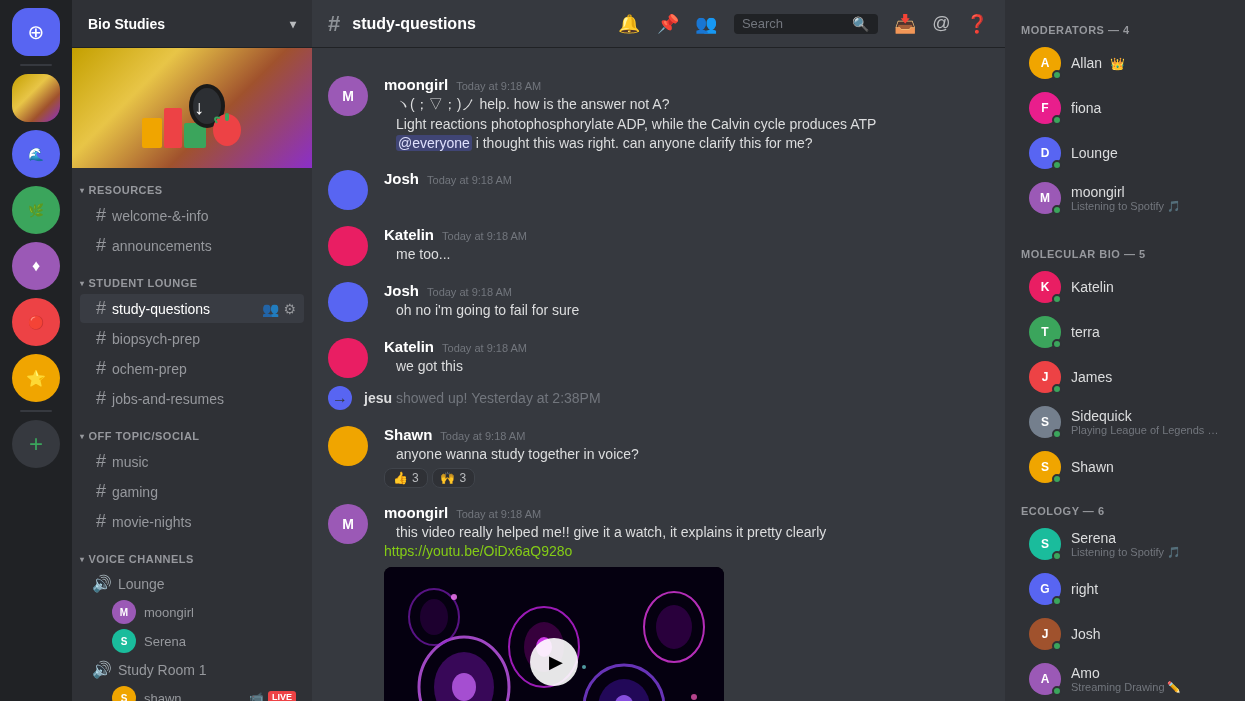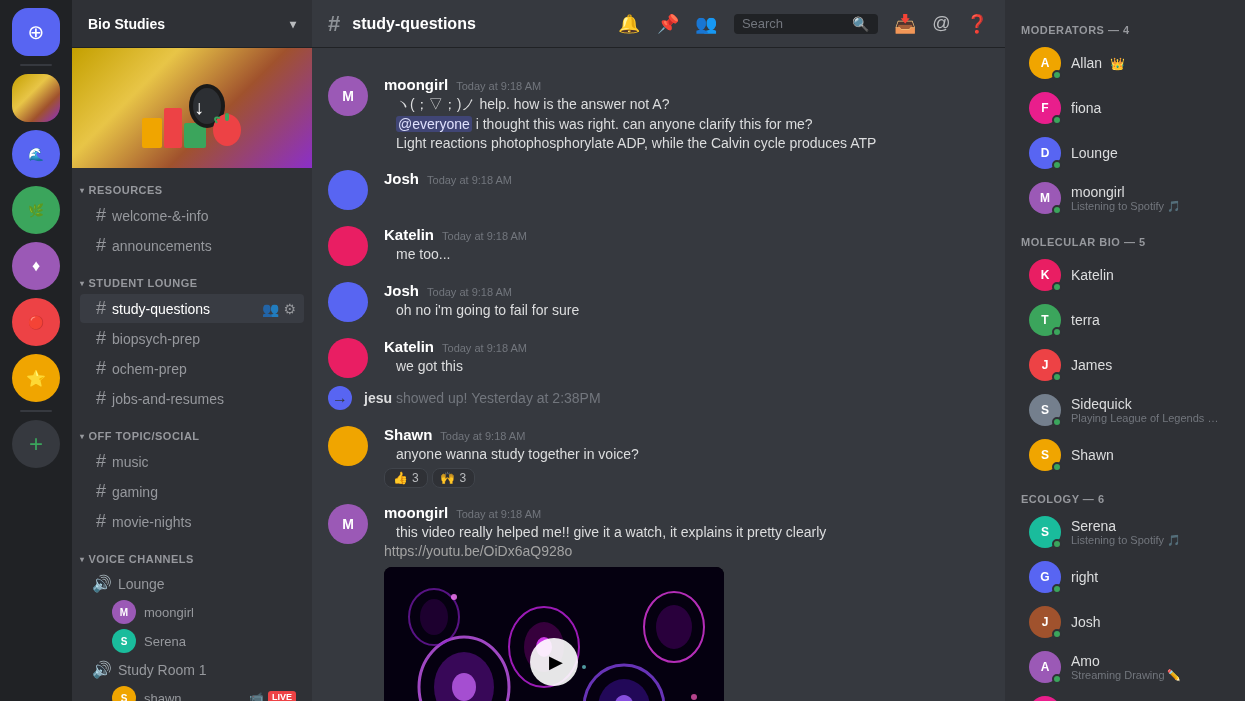--- a/index.html
+++ b/index.html
@@ -80,21 +80,21 @@
     .messages-area::-webkit-scrollbar-thumb { background: #202225; border-radius: 4px; }
     .message { display: flex; gap: 16px; padding: 4px 16px; position: relative; }
     .message.with-avatar { padding-top: 8px; margin-top: 4px; }
     .avatar { width: 40px; height: 40px; border-radius: 50%; flex-shrink: 0; overflow: hidden; display: flex; align-items: center; justify-content: center; font-size: 14px; font-weight: 700; color: #fff; }
     .message-body { flex: 1; min-width: 0; }
     .message-header { display: flex; align-items: baseline; gap: 8px; margin-bottom: 2px; }
     .message-author { font-weight: 600; color: #fff; font-size: 15px; }
     .message-time { font-size: 11px; color: #72767d; }
     .message-text { color: #dcddde; font-size: 14px; line-height: 1.4; margin-left: 12px; }
     .mention { color: #dee0fc; background: rgba(88,101,242,0.3); border-radius: 3px; padding: 0 2px; }
-    .message-link { color: #a3a3a3; text-decoration: none; font-size: 14px; }
+    .message-link { color: #84cc16; text-decoration: none; font-size: 14px; }
     .system-message { display: flex; align-items: center; gap: 12px; padding: 4px 16px; }
     .system-arrow { color: #36393f; font-size: 16px; background: #5865f2; width: 24px; height: 24px; display: flex; align-items: center; justify-content: center; border-radius: 50%; flex-shrink: 0; }
     .system-text { color: #72767d; font-size: 14px; }
     .system-text strong { color: #dcddde; }
     .reactions { display: flex; gap: 4px; margin-top: 4px; }
     .reaction { display: flex; align-items: center; gap: 4px; background: #2f3136; border: 1px solid #40444b; border-radius: 8px; padding: 2px 8px; font-size: 12px; cursor: pointer; color: #b9bbbe; }
     .video-embed { margin-top: 8px; width: 340px; height: 190px; background: #000; border-radius: 8px; overflow: hidden; position: relative; cursor: pointer; }
     .video-thumb {
       width: 100%; height: 100%; background: radial-gradient(ellipse at center, #6b1fa0 0%, #3d0066 40%, #000 100%);
       display: flex; align-items: center; justify-content: center;
@@ -300,22 +300,22 @@
   <div class="messages-area">
 
     <div class="message with-avatar">
       <div class="avatar av-purple">M</div>
       <div class="message-body">
         <div class="message-header">
           <span class="message-author">moongirl</span>
           <span class="message-time">Today at 9:18 AM</span>
         </div>
         <div class="message-text">ヽ(；▽；)ノ help. how is the answer not A?</div>
+        <div class="message-text">Light reactions photophosphorylate ADP, while the Calvin cycle produces ATP</div>
         <div class="message-text"><span class="mention">@everyone</span> i thought this was right. can anyone clarify this for me?</div>
-        <div class="message-text">Light reactions photophosphorylate ADP, while the Calvin cycle produces ATP</div>
       </div>
     </div>
 
     <div class="message with-avatar">
       <div class="avatar av-blue" style="background:#5865f2;"></div>
       <div class="message-body">
         <div class="message-header">
           <span class="message-author">Josh</span>
           <span class="message-time">Today at 9:18 AM</span>
         </div>
@@ -467,21 +467,21 @@
     <div class="member-avatar">
       <div class="member-avatar-img av-purple">M</div>
       <div class="member-status status-online"></div>
     </div>
     <div class="member-info">
       <div class="member-name">moongirl</div>
       <div class="member-activity">Listening to Spotify 🎵</div>
     </div>
   </div>
 
-  <div class="members-category" style="margin-top:8px;">MOLECULAR BIO — 5</div>
+  <div class="members-category" style="margin-top:20px;">MOLECULAR BIO — 5</div>
   <div class="member-item">
     <div class="member-avatar">
       <div class="member-avatar-img" style="background:#e91e63;">K</div>
       <div class="member-status status-online"></div>
     </div>
     <div class="member-info">
       <span class="member-name">Katelin</span>
     </div>
   </div>
   <div class="member-item">

